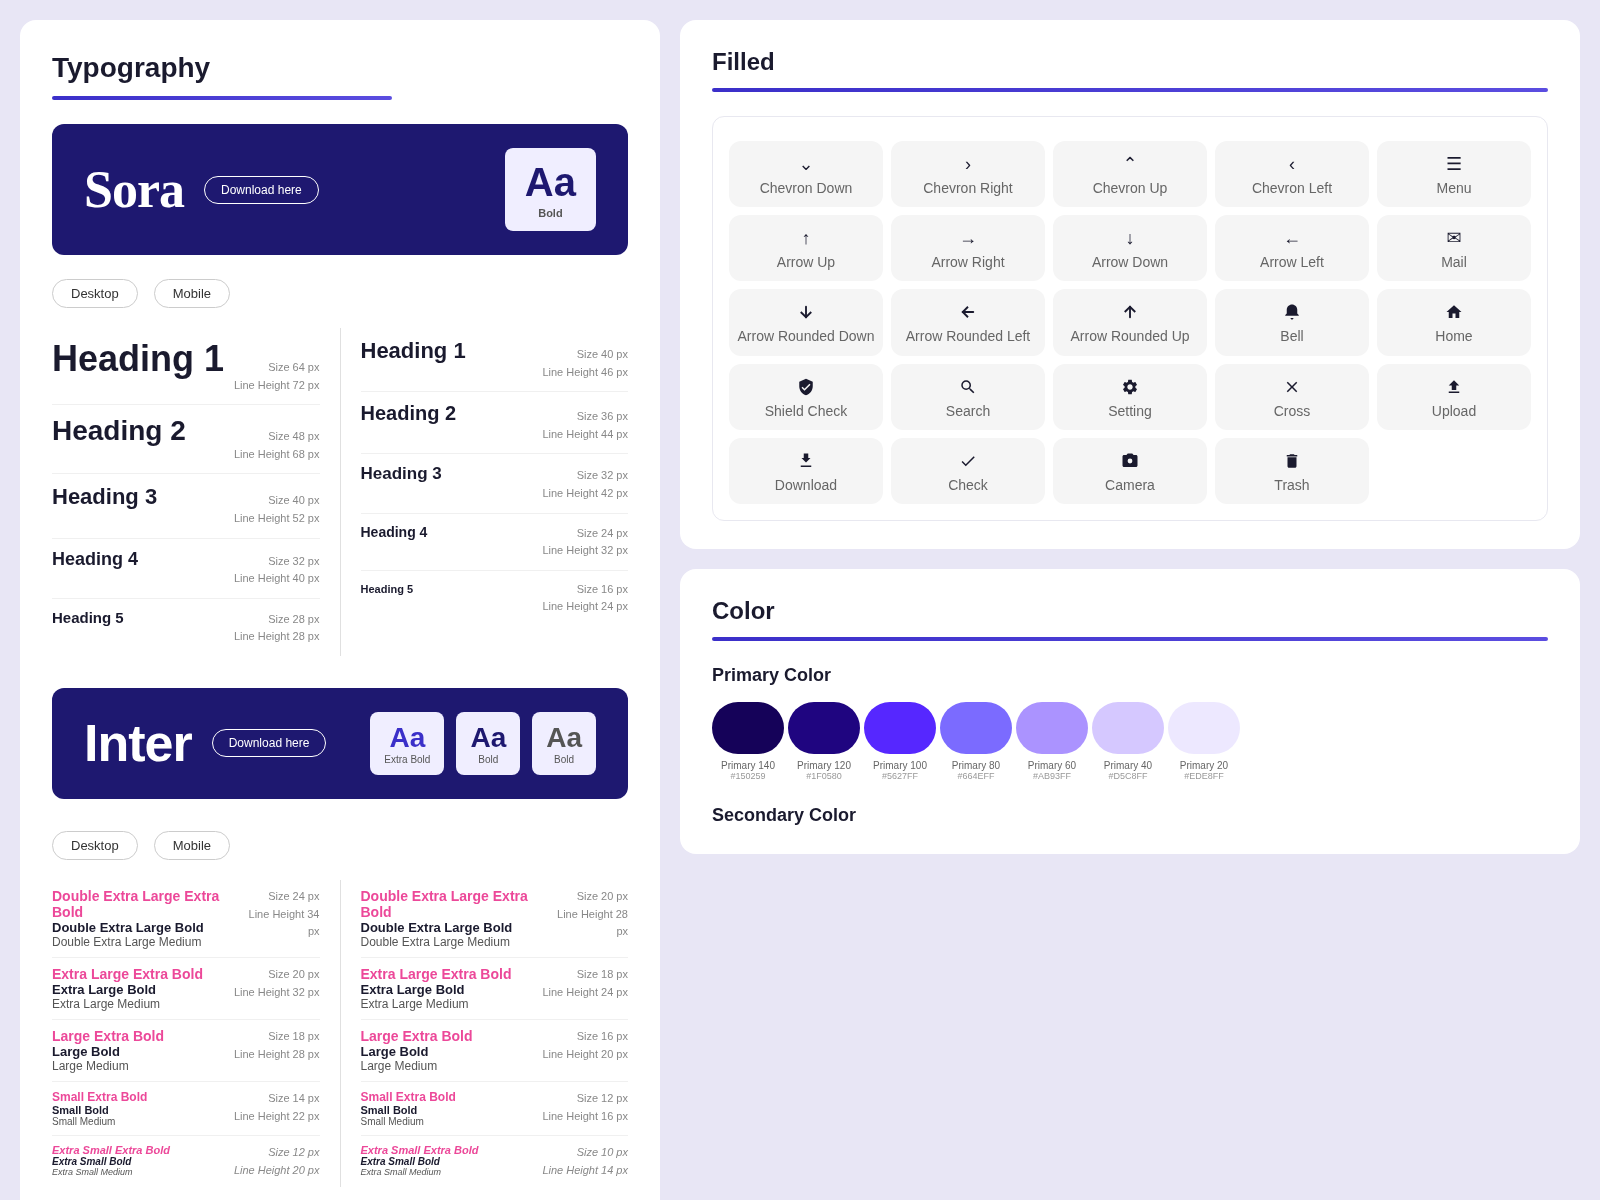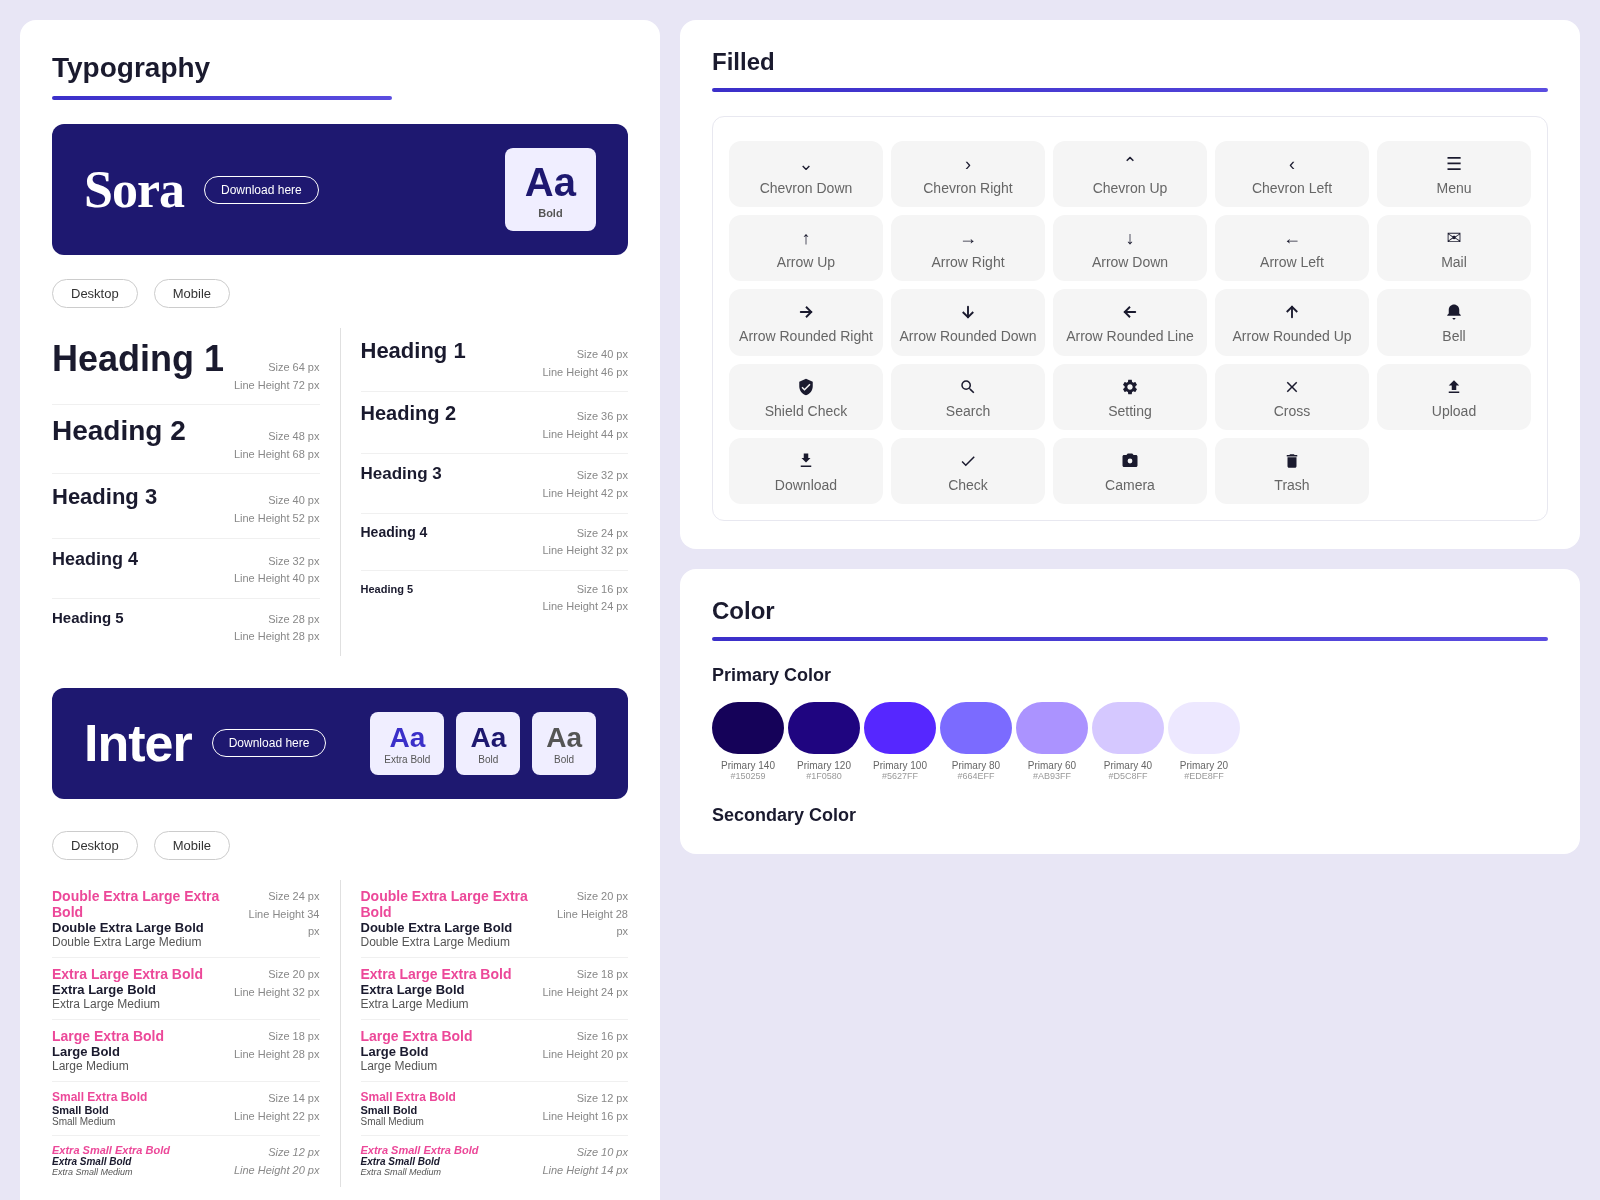--- a/index.html
+++ b/index.html
@@ -573,53 +573,52 @@
           <span class="icon-symbol">←</span>
           <span class="icon-label">Arrow Left</span>
         </div>
         <div class="icon-cell">
           <span class="icon-symbol">✉</span>
           <span class="icon-label">Mail</span>
         </div>
 
         <div class="icon-cell">
           <svg width="18" height="18" viewBox="0 0 24 24" fill="none" stroke="#1a1a2e" stroke-width="2.5">
-              <path d="M12 5l7 7-7 7"></path>
-              <path d="M5 12h14" stroke-linecap="round"></path>
-            </svg>
-          <span class="icon-label">Arrow Rounded Right</span>
-        </div>
-        <div class="icon-cell">
-          <svg width="18" height="18" viewBox="0 0 24 24" fill="none" stroke="#1a1a2e" stroke-width="2.5">
               <path d="M19 12l-7 7-7-7"></path>
               <path d="M12 5v14" stroke-linecap="round"></path>
             </svg>
           <span class="icon-label">Arrow Rounded Down</span>
         </div>
         <div class="icon-cell">
           <svg width="18" height="18" viewBox="0 0 24 24" fill="none" stroke="#1a1a2e" stroke-width="2.5">
               <path d="M12 19l-7-7 7-7"></path>
               <path d="M19 12H5" stroke-linecap="round"></path>
             </svg>
-          <span class="icon-label">Arrow Rounded Line</span>
+          <span class="icon-label">Arrow Rounded Left</span>
         </div>
         <div class="icon-cell">
           <svg width="18" height="18" viewBox="0 0 24 24" fill="none" stroke="#1a1a2e" stroke-width="2.5">
               <path d="M5 12l7-7 7 7"></path>
               <path d="M12 19V5" stroke-linecap="round"></path>
             </svg>
           <span class="icon-label">Arrow Rounded Up</span>
         </div>
         <div class="icon-cell">
           <svg width="18" height="18" viewBox="0 0 24 24" fill="#1a1a2e">
               <path d="M12 2C8.13 2 5 5.13 5 9v5l-2 2v1h18v-1l-2-2V9c0-3.87-3.13-7-7-7zm0 20c1.1 0 2-.9 2-2h-4c0 1.1.9 2 2 2z"></path>
             </svg>
           <span class="icon-label">Bell</span>
         </div>
 
+        <div class="icon-cell">
+          <svg width="18" height="18" viewBox="0 0 24 24" fill="#1a1a2e">
+              <path d="M10 20v-6h4v6h5v-8h3L12 3 2 12h3v8z"></path>
+            </svg>
+          <span class="icon-label">Home</span>
+        </div>
         <div class="icon-cell">
           <svg width="18" height="18" viewBox="0 0 24 24" fill="#1a1a2e">
               <path d="M12 1L3 5v6c0 5.55 3.84 10.74 9 12 5.16-1.26 9-6.45 9-12V5l-9-4zm-2 16l-4-4 1.41-1.41L10 14.17l6.59-6.59L18 9l-8 8z"></path>
             </svg>
           <span class="icon-label">Shield Check</span>
         </div>
         <div class="icon-cell">
           <svg width="18" height="18" viewBox="0 0 24 24" fill="#1a1a2e">
               <path d="M15.5 14h-.79l-.28-.27A6.471 6.471 0 0 0 16 9.5 6.5 6.5 0 1 0 9.5 16c1.61 0 3.09-.59 4.23-1.57l.27.28v.79l5 4.99L20.49 19l-4.99-5zm-6 0C7.01 14 5 11.99 5 9.5S7.01 5 9.5 5 14 7.01 14 9.5 11.99 14 9.5 14z"></path>
             </svg>

